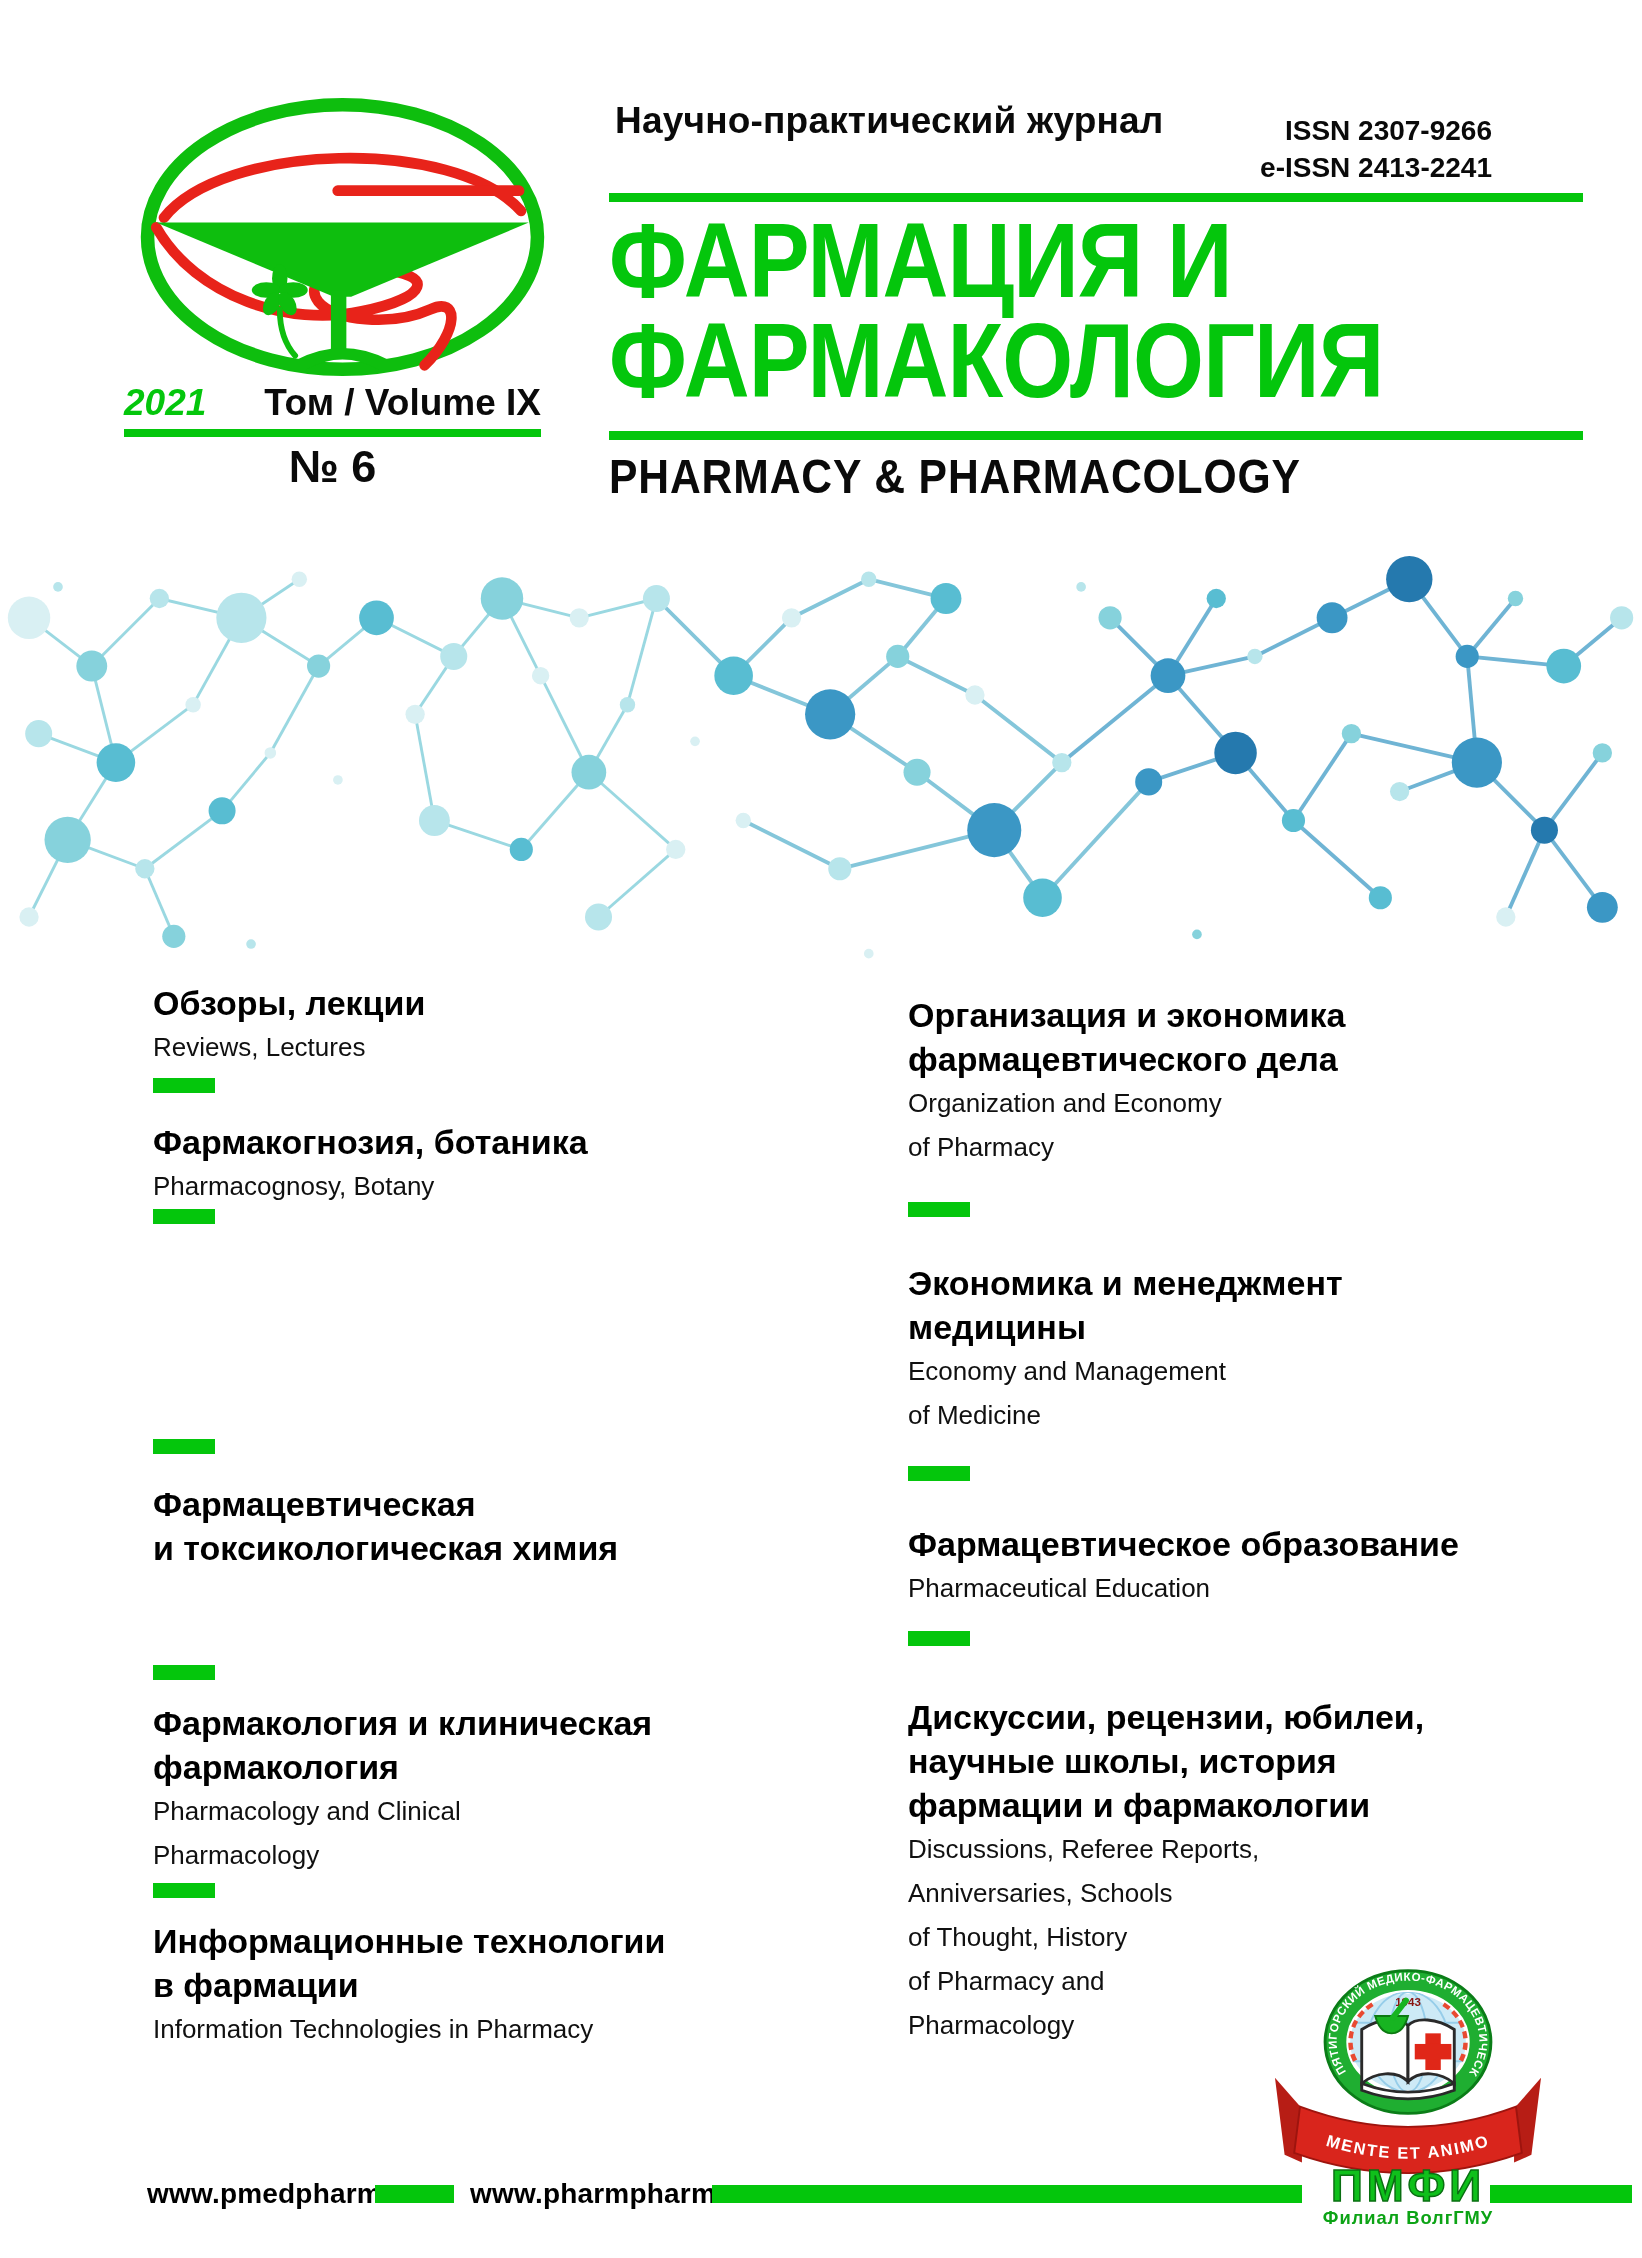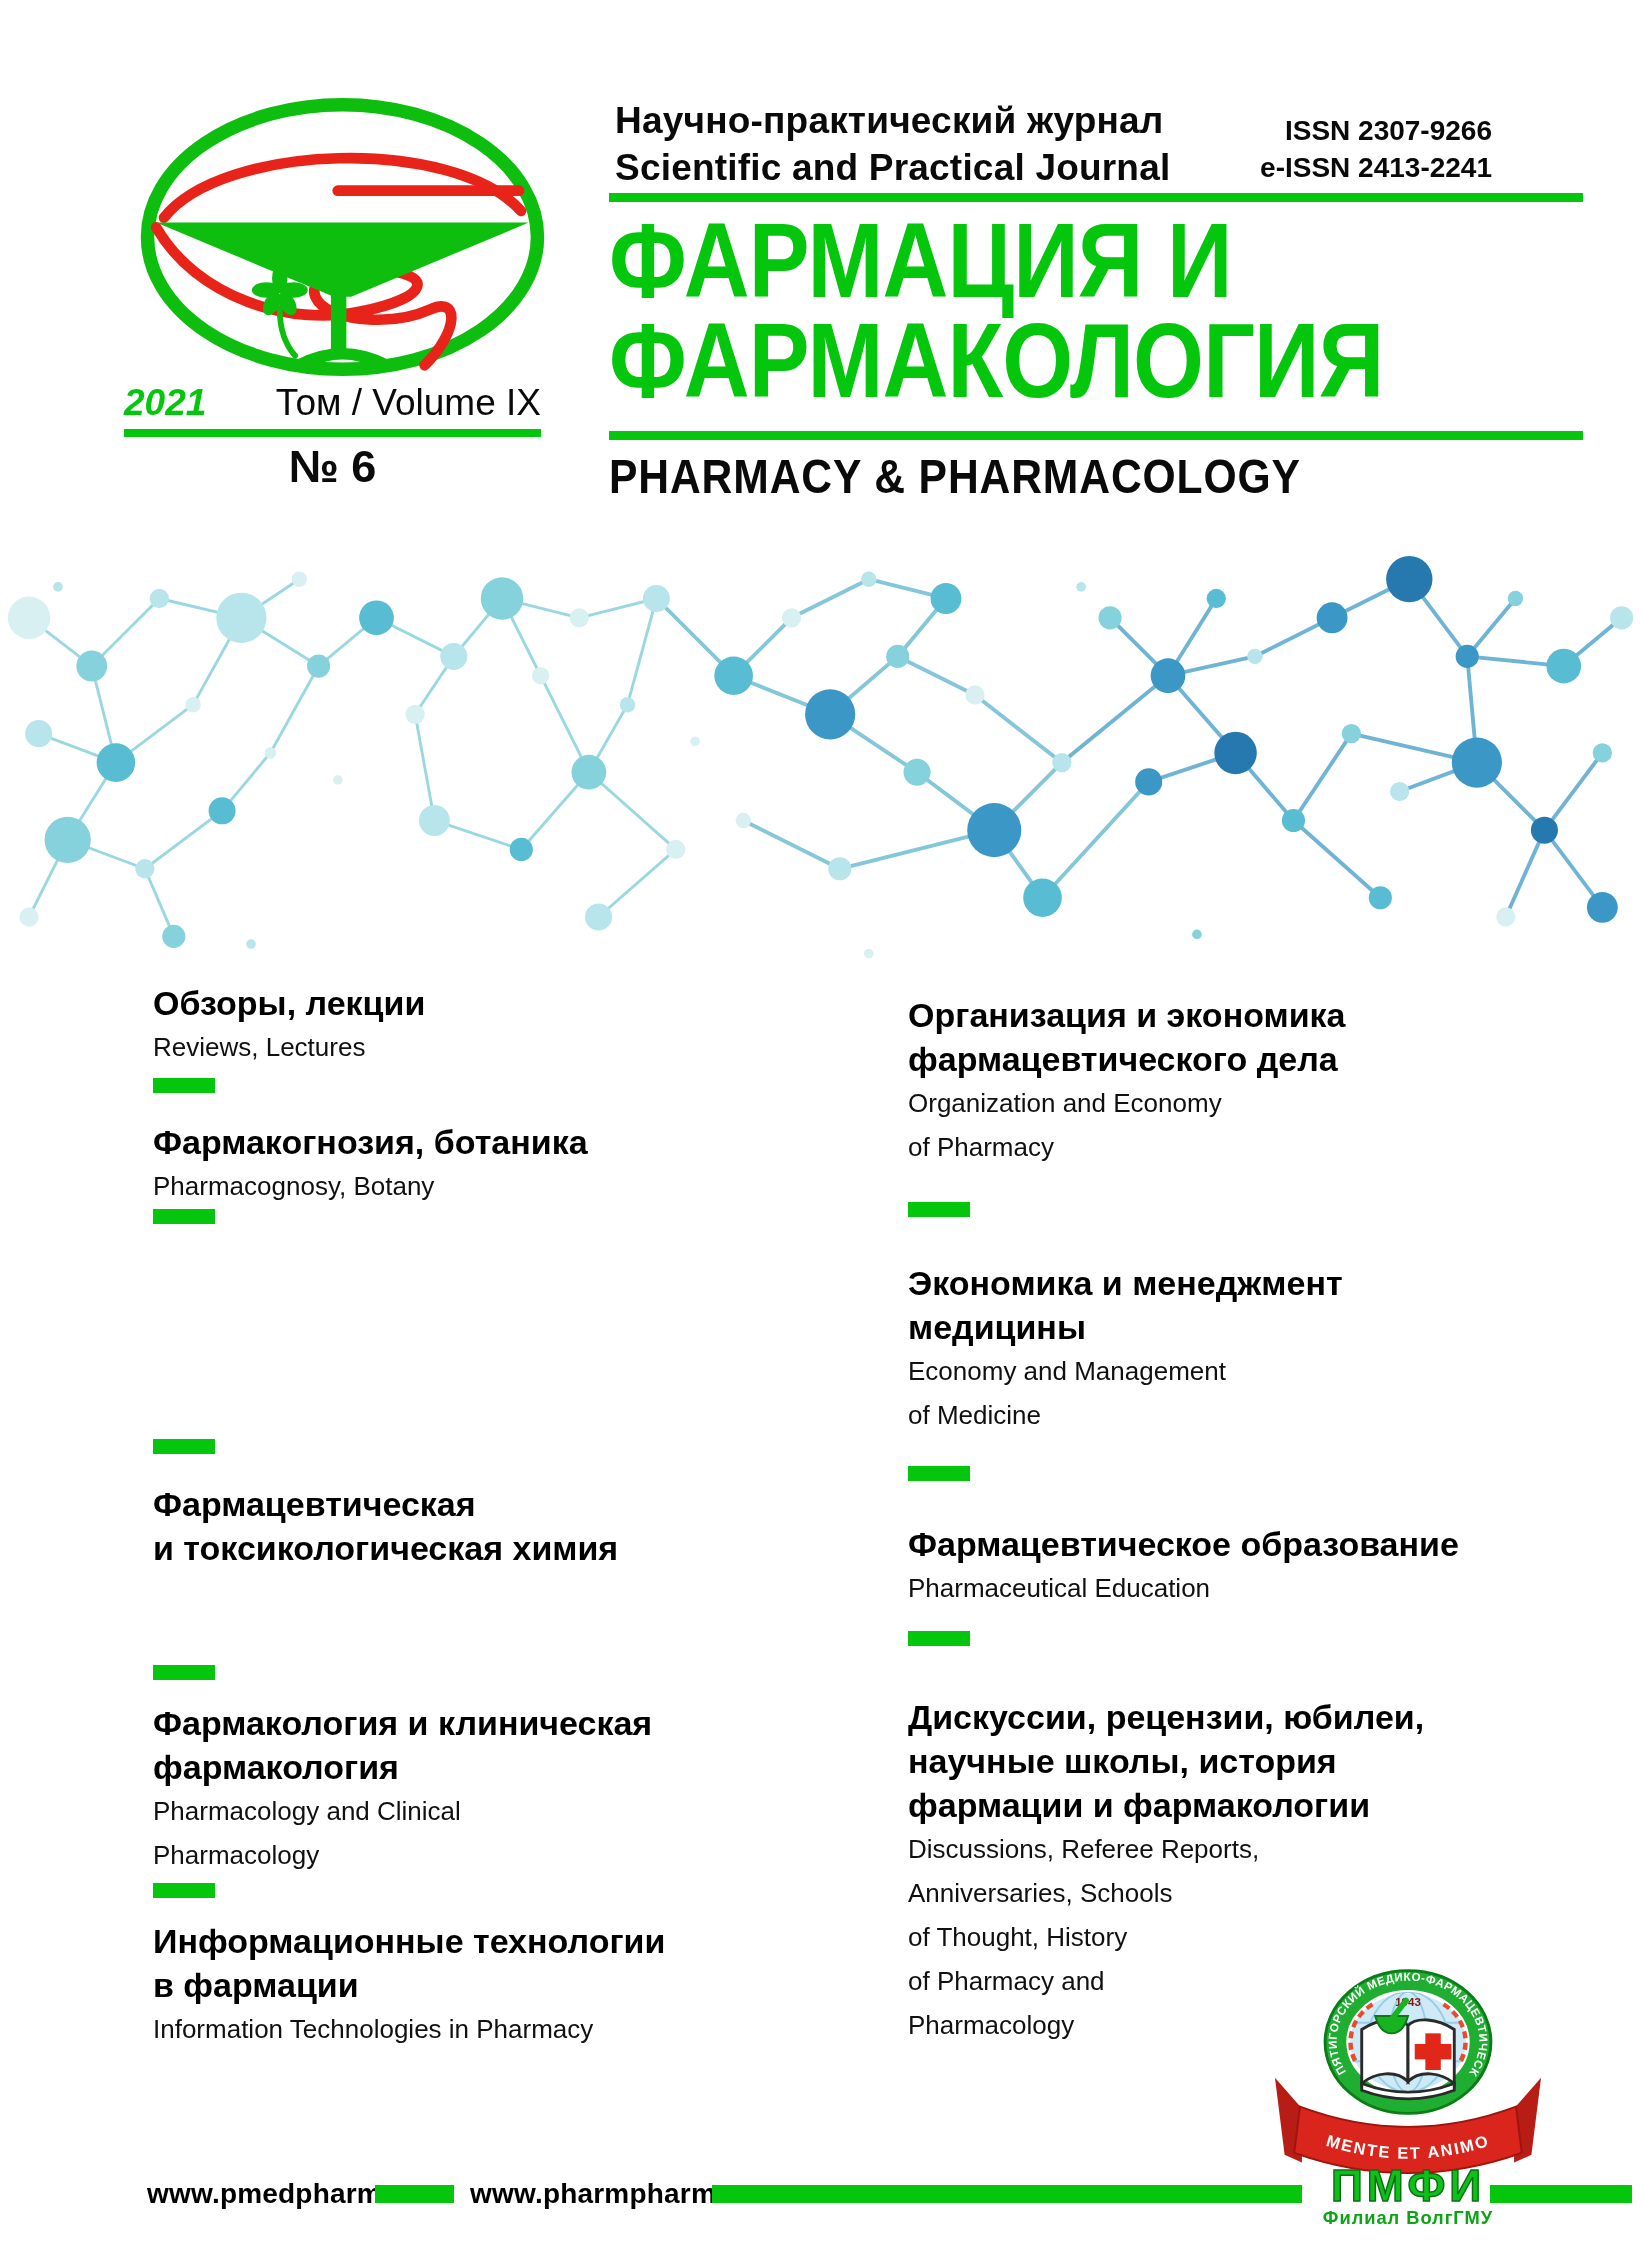--- a/index.html
+++ b/index.html
@@ -15,21 +15,21 @@
   .rule{position:absolute;background:var(--green);}
   .title-line{position:absolute;left:609px;font-size:106px;font-weight:bold;color:var(--green);
               white-space:nowrap;transform:scaleX(.86);transform-origin:0 0;letter-spacing:-1px;line-height:1;}
   .title-en{position:absolute;left:609px;top:452px;font-size:49px;font-weight:bold;color:var(--ink);
             white-space:nowrap;transform:scaleX(.87);transform-origin:0 0;letter-spacing:1px;line-height:1;}
 
   
   .issue-row{position:absolute;left:124px;top:384px;width:417px;display:flex;
              justify-content:space-between;align-items:baseline;font-size:37px;line-height:1;}
   .issue-year{color:var(--green);font-weight:bold;font-style:italic;}
-  .issue-vol{color:var(--ink);font-weight:normal;}
+  .issue-vol{color:var(--ink);font-weight:bold;}
   .issue-no{position:absolute;left:124px;top:444px;width:417px;text-align:center;
             font-size:45px;font-weight:bold;color:var(--ink);line-height:1;}
 
   
   .sec{position:absolute;width:637px;}
   .sec .ru{font-size:34px;font-weight:bold;line-height:44px;white-space:pre-line;color:#000;}
   .sec .en{font-size:26px;font-weight:normal;line-height:44px;white-space:pre-line;color:#101010;}
   .gbar{position:absolute;width:62px;height:14.5px;background:var(--green);}
 
   
@@ -57,21 +57,20 @@
       <ellipse cx="150" cy="188" rx="8" ry="15"></ellipse>
       <ellipse cx="136" cy="200" rx="15" ry="8"></ellipse>
       <ellipse cx="164" cy="200" rx="15" ry="8"></ellipse>
       <ellipse cx="142" cy="214" rx="8" ry="13" transform="rotate(30 142 214)"></ellipse>
       <ellipse cx="158" cy="214" rx="8" ry="13" transform="rotate(-30 158 214)"></ellipse>
     </g>
     <path d="M150,220 Q150,250 166,268" fill="none" stroke="#0ebe0e" stroke-width="6" stroke-linecap="round"></path>
   </svg>
 
   <div class="hdr-line" style="top:100px">Научно-практический журнал</div>
-  <div class="hdr-line" style="top:147px">Scientific and Practical Journal</div>
   <div class="issn-box">
     <div>ISSN 2307-9266</div>
     <div>e-ISSN 2413-2241</div>
   </div>
 
   <div class="rule" style="left:609px;top:193px;width:974px;height:8.7px"></div>
 
   <div class="title-line" style="top:207px">ФАРМАЦИЯ И</div>
   <div class="title-line" style="top:307px">ФАРМАКОЛОГИЯ</div>
   <div class="rule" style="left:609px;top:431px;width:974px;height:8.7px"></div>

